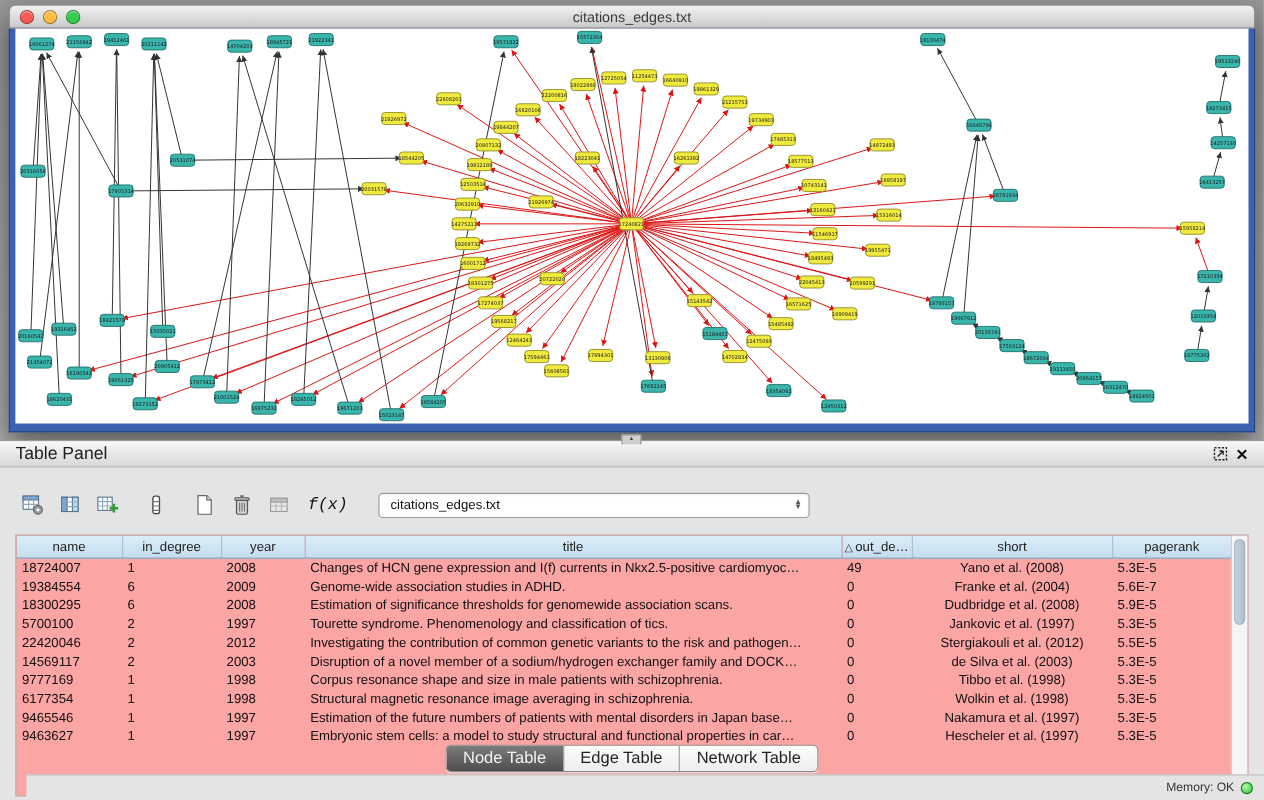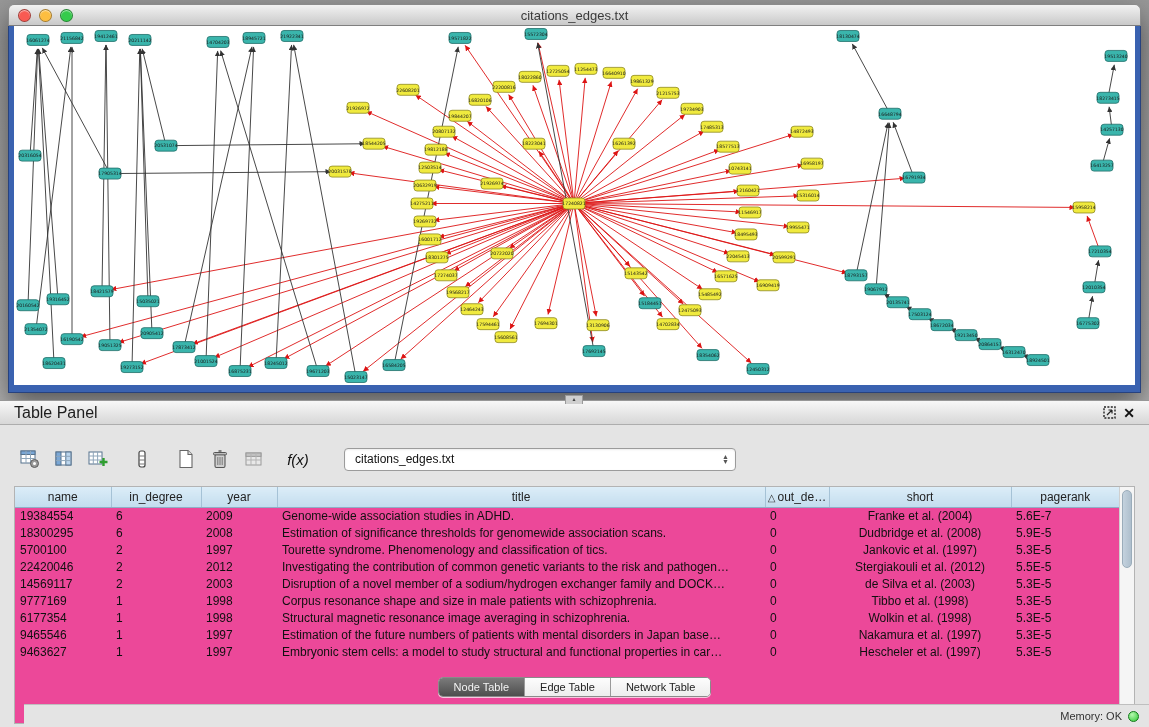--- a/index.html
+++ b/index.html
@@ -40,32 +40,32 @@
   .ph-btn { width:20px; height:18px; display:flex; align-items:center; justify-content:center;
             background:none; border:none; cursor:default; color:#222; }
   .ph-btn svg { display:block; }
   .close-x { font-size:14px; font-weight:bold; color:#111; }
 
   .toolbar { display:flex; align-items:center; margin:20px 0 0 16px; height:28px; }
   .tb-btn { width:28px; height:26px; background:none; border:none; display:flex;
             align-items:center; justify-content:center; margin-right:6px; }
   .tb-btn svg { display:block; }
   .tb-gap { width:10px; }
-  .fx { font-family:Liberation Sans, sans-serif; font-style:italic; font-size:15px; color:#111; }
+  .fx { font-family:Liberation Mono, monospace; font-style:italic; font-size:15px; color:#111; }
 
   .net-dropdown { margin-left:26px; width:392px; height:23px; background:#ffffff;
                   border:1px solid #9b9b9b; border-radius:4px; display:flex; align-items:center;
                   padding:0 6px 0 10px; font-size:12px; color:#111;
                   box-shadow:inset 0 1px 2px rgba(0,0,0,.08); }
   .net-dropdown .dd-label { flex:1; overflow:hidden; white-space:nowrap; }
   .dd-arrows { display:flex; flex-direction:column; line-height:5px; font-size:7px; color:#555;
                align-items:center; }
 
   .table-wrap { position:absolute; left:14px; right:14px; top:86px; height:238px;
-                background:#ec4899; border:1px solid #b3b3b3; }
+                background:#fca5a5; border:1px solid #b3b3b3; }
   .scrollbar { position:absolute; right:0; top:0; bottom:0; width:15px; background:#f5f5f5;
                border-left:1px solid #cfcfcf; }
   .sb-thumb { position:absolute; left:2px; right:2px; top:3px; height:78px;
               background:linear-gradient(90deg,#c4d2de,#aebfcd); border-radius:6px;
               border:1px solid #9aacba; }
   table { border-collapse:collapse; table-layout:fixed; width:calc(100% - 15px); }
   col.c-name{width:96px;} col.c-indeg{width:90px;} col.c-year{width:76px;}
   col.c-title{width:488px;} col.c-out{width:64px;} col.c-short{width:182px;}
   col.c-pr{width:auto;}
   th { height:20px; font-size:12px; font-weight:normal; color:#222;
@@ -74,21 +74,21 @@
        overflow:hidden; white-space:nowrap; }
   th:last-child { border-right:none; }
   td { height:17px; font-size:12px; color:#101010; padding:0 5px; white-space:nowrap;
        overflow:hidden; text-overflow:clip; }
   td.center { text-align:center; }
   .sort { font-size:10px; color:#333; margin-right:2px; }
 
   .tabs-row { position:absolute; left:0; right:0; top:277px; display:flex; justify-content:center; }
   .seg-group { display:inline-flex; border:1px solid #8a8a8a; border-radius:5px; overflow:hidden;
                background:#f7f7f7; box-shadow:0 1px 0 rgba(255,255,255,.7); }
-  .seg { font-size:11px; padding:3px 15px; background:linear-gradient(#fdfdfd,#ededed);
+  .seg { font-size:15px; padding:3px 15px; background:linear-gradient(#fdfdfd,#ededed);
          border:none; border-left:1px solid #9a9a9a; color:#222; }
   .seg:first-child { border-left:none; }
   .seg.active { background:linear-gradient(#7b7b7b,#4e4e4e); color:#f4f4f4; }
 
   .statusbar { position:absolute; left:0; right:0; bottom:0; height:23px;
                border-top:1px solid #bfbfbf; display:flex; align-items:center;
                justify-content:flex-end; padding:0 10px; background:#e4e4e4;margin-left:24px; }
   .mem-label { font-size:11px; color:#333; margin-right:6px; }
   .mem-dot { width:11px; height:11px; border-radius:50%;
              border:1px solid #117a18; background:radial-gradient(circle at 35% 30%, #aef7a9, #27c32f); }
@@ -756,20 +756,29 @@
             <th>in_degree</th>
             <th>year</th>
             <th>title</th>
             <th><span class="sort">△</span>out_de…</th>
             <th>short</th>
             <th>pagerank</th>
           </tr>
         </thead>
       <tbody>
           <tr>
+            <td>18724007</td>
+            <td>1</td>
+            <td>2008</td>
+            <td>Changes of HCN gene expression and I(f) currents in Nkx2.5-positive cardiomyoc…</td>
+            <td>49</td>
+            <td class="center">Yano et al. (2008)</td>
+            <td>5.3E-5</td>
+          </tr>
+          <tr>
             <td>19384554</td>
             <td>6</td>
             <td>2009</td>
             <td>Genome-wide association studies in ADHD.</td>
             <td>0</td>
             <td class="center">Franke et al. (2004)</td>
             <td>5.6E-7</td>
           </tr>
           <tr>
             <td>18300295</td>

